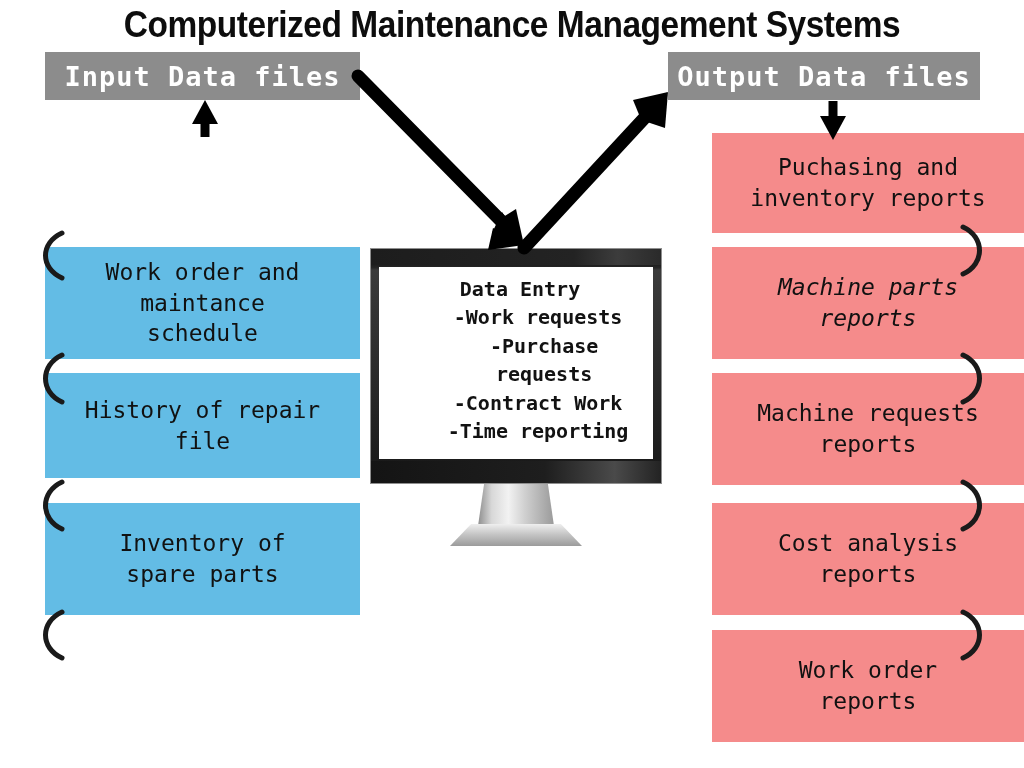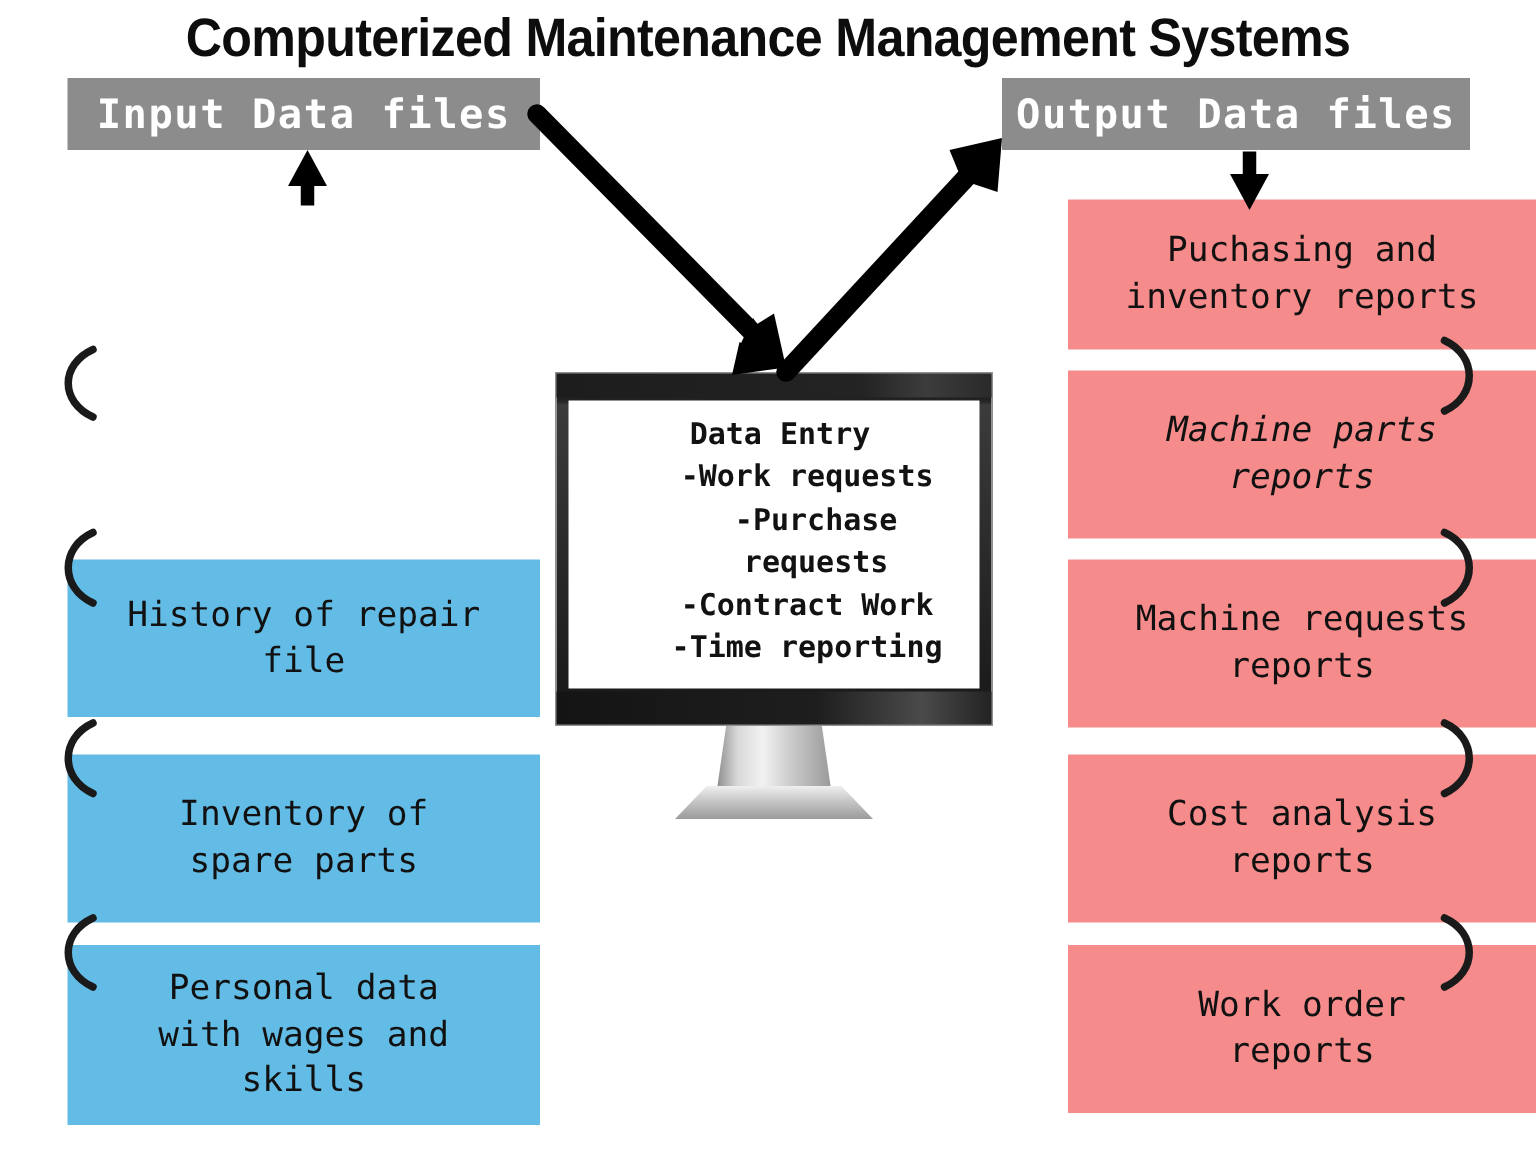--- a/index.html
+++ b/index.html
@@ -124,27 +124,27 @@
 </head>
 <body>
 
 <div id="stage">
 
   <div class="title">Computerized Maintenance Management Systems</div>
 
   <div class="colhead" id="head-input">Input Data files</div>
   <div class="colhead" id="head-output">Output Data files</div>
 
+  <div class="dbox in col-in" style="top:247px;height:112px;">Work order and
+maintance
+schedule</div>
   <div class="dbox in col-in" style="top:373px;height:105px;">History of repair
 file</div>
   <div class="dbox in col-in" style="top:503px;height:112px;">Inventory of
 spare parts</div>
-  <div class="dbox in col-in" style="top:630px;height:120px;">Personal data
-with wages and
-skills</div>
 
   <div class="dbox out col-out" style="top:133px;height:100px;">Puchasing and
 inventory reports</div>
   <div class="dbox out col-out" style="top:247px;height:112px;font-style:italic;">Machine parts
 reports</div>
   <div class="dbox out col-out" style="top:373px;height:112px;">Machine requests
 reports</div>
   <div class="dbox out col-out" style="top:503px;height:112px;">Cost analysis
 reports</div>
   <div class="dbox out col-out" style="top:630px;height:112px;">Work order

